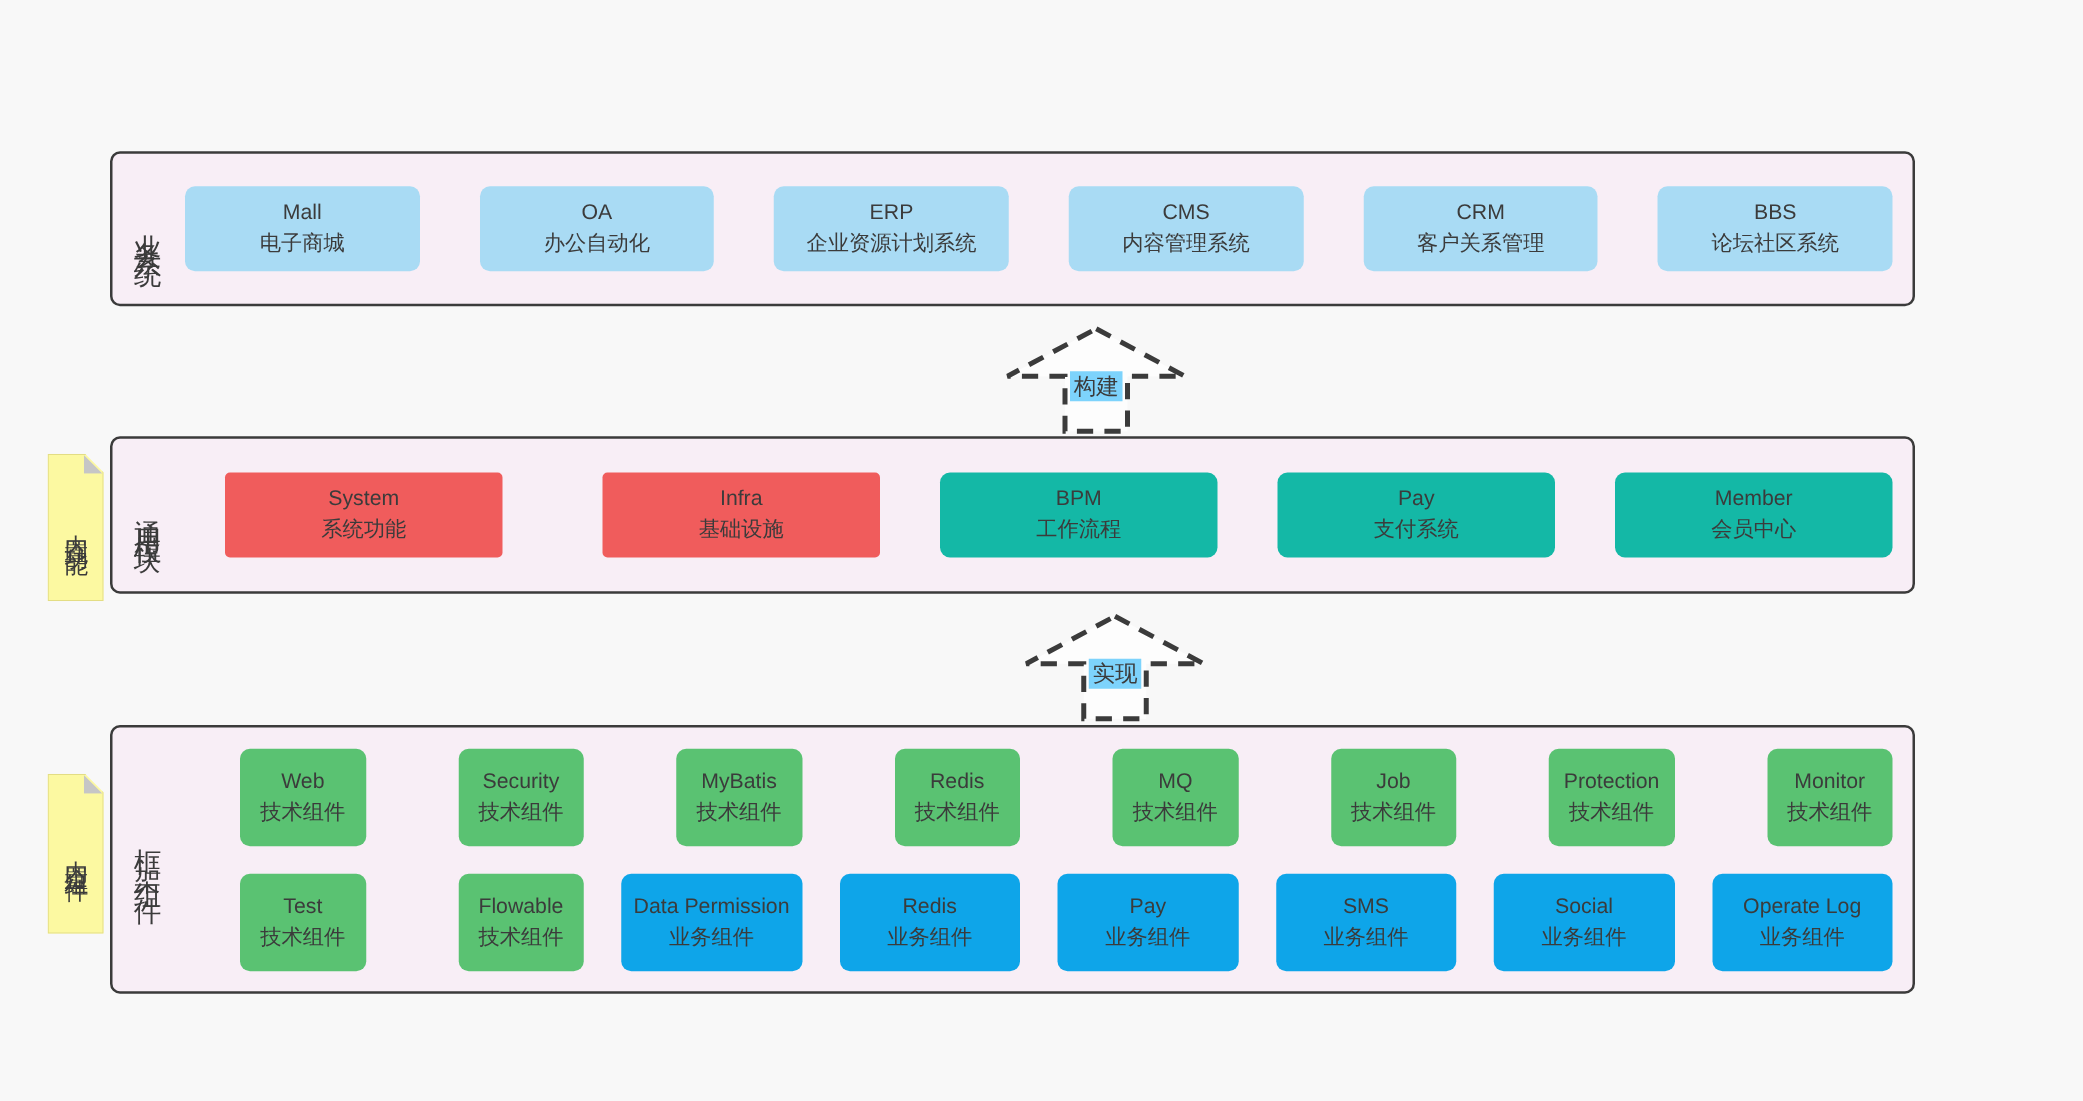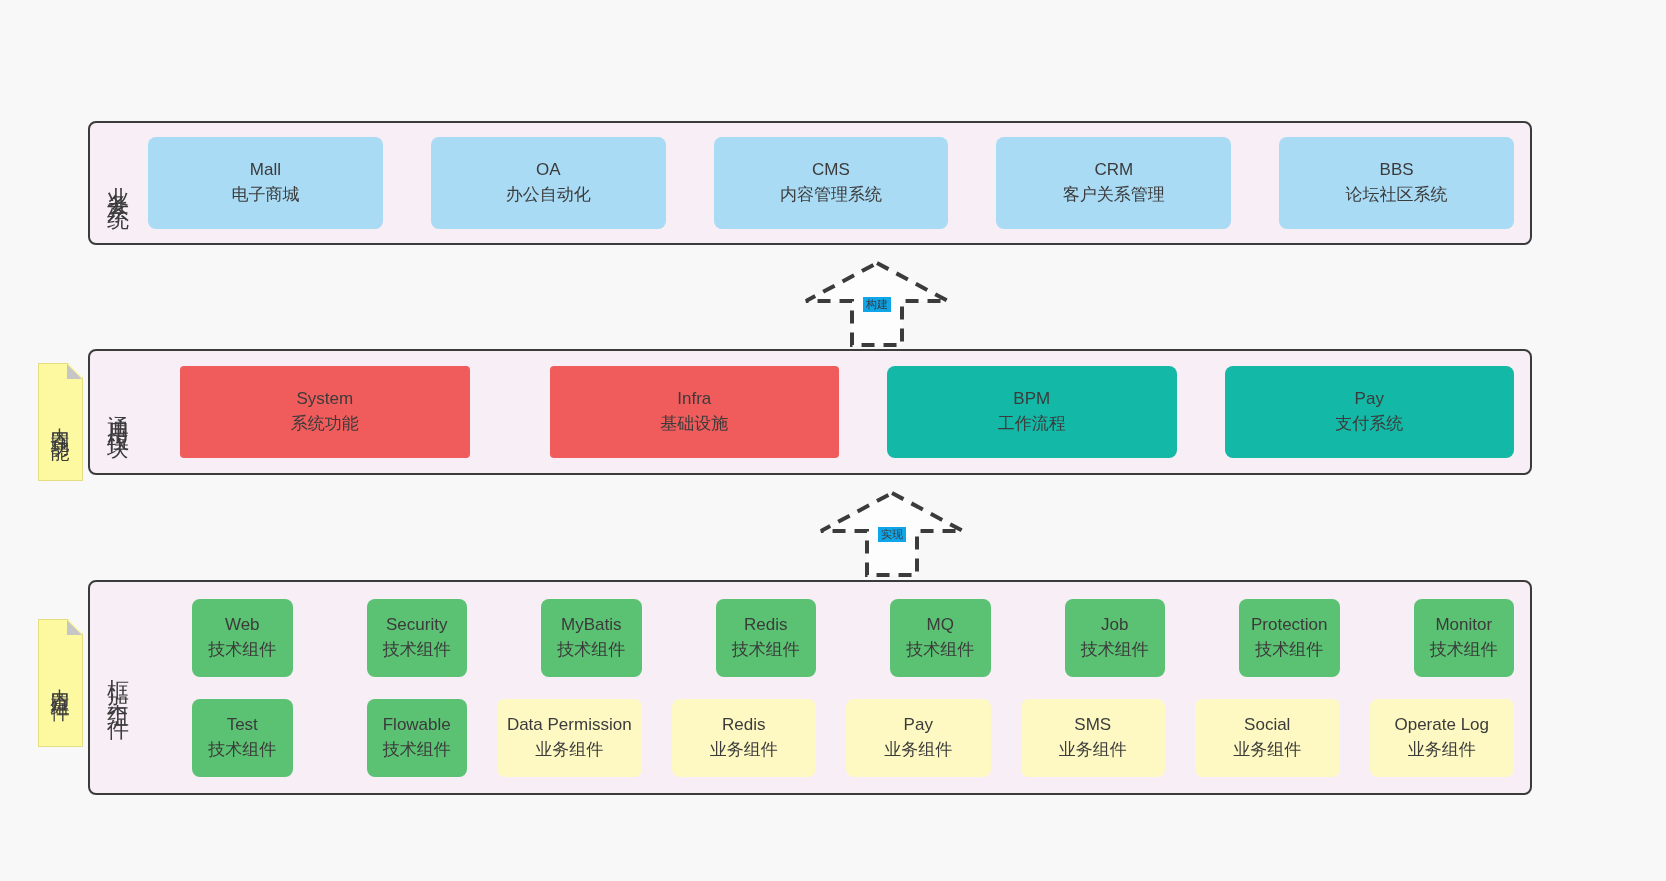--- a/index.html
+++ b/index.html
@@ -30,31 +30,31 @@
     flex:1;display:flex;align-items:center;gap:48px;
     padding:0 16px 0 2px;
   }
   .layer-grid{
     flex:1;display:grid;grid-template-columns:repeat(8,1fr);
     gap:22px 30px;align-content:center;
     padding:0 16px 0 2px;
   }
   
   .box{
-    flex:1;height:92px;border-radius:8px;
+    flex:1;height:68px;border-radius:8px;
     display:flex;flex-direction:column;align-items:center;justify-content:center;
     font-size:17px;line-height:1.45;text-align:center;padding:2px 6px;
     box-sizing:border-box;color:#3b3b3b;
   }
   .grid-box{height:78px;flex:none;}
   .box-blue{background:#a9dbf4;}
   .box-red{background:#f05c5c;border-radius:4px;margin-left:32px;}
   .box-pink{background:#14b8a6;}
   .box-green{background:#5ac272;margin-left:44px;}
-  .box-lgreen{background:#fef9c3;justify-content:center;}
+  .box-lgreen{background:#0ea5e9;justify-content:center;}
   
   .note{
     position:absolute;left:38px;width:45px;background:#fcf9a1;
     border:1px solid #e3dd84;box-sizing:border-box;
     display:flex;align-items:center;justify-content:center;
     clip-path:polygon(0 0,calc(100% - 15px) 0,100% 15px,100% 100%,0 100%);
     z-index:3;
   }
   .note-1{top:363px;height:118px;}
   .note-2{top:619px;height:128px;}
@@ -64,38 +64,42 @@
     clip-path:polygon(0 0,0 100%,100% 100%);
   }
   .note .vtext{font-size:19px;letter-spacing:5px;}
   
   .arrow{position:absolute;width:148px;height:90px;z-index:2;}
   .arrow-1{left:803px;top:259px;}
   .arrow-2{left:818px;top:489px;}
   .arrow svg{display:block;width:100%;height:100%;}
   .arrow-label{
     position:absolute;left:50%;top:38px;transform:translateX(-50%);
-    background:#0ea5e9;font-size:11px;padding:0 3px;white-space:nowrap;
+    background:#7dd3fc;font-size:18px;padding:0 3px;white-space:nowrap;
   }
 </style>
 </head>
 <body>
 
 <div class="layer layer-1">
   <div class="layer-label">
     <span class="vtext">业务系统</span>
   </div>
   <div class="layer-boxes">
     <div class="box box-blue">
       <div>Mall</div>
       <div>电子商城</div>
     </div>
     <div class="box box-blue">
       <div>OA</div>
       <div>办公自动化</div>
+    </div>
+    <div class="box box-blue">
+      <div>ERP</div>
+      <div>企业资源计划系统</div>
     </div>
     <div class="box box-blue">
       <div>CMS</div>
       <div>内容管理系统</div>
     </div>
     <div class="box box-blue">
       <div>CRM</div>
       <div>客户关系管理</div>
     </div>
     <div class="box box-blue">
@@ -131,20 +135,24 @@
       <div>基础设施</div>
     </div>
     <div class="box box-pink">
       <div>BPM</div>
       <div>工作流程</div>
     </div>
     <div class="box box-pink">
       <div>Pay</div>
       <div>支付系统</div>
     </div>
+    <div class="box box-pink">
+      <div>Member</div>
+      <div>会员中心</div>
+    </div>
   </div>
 </div>
 
 <div class="arrow arrow-2">
   <svg viewBox="0 0 148 90">
     <polygon points="74,4 145,42 99,42 99,86 49,86 49,42 3,42" fill="#fdfdfd" stroke="#3b3b3b" stroke-width="4" stroke-dasharray="13,9" stroke-linejoin="miter"></polygon>
   </svg>
   <div class="arrow-label">实现</div>
 </div>
 

